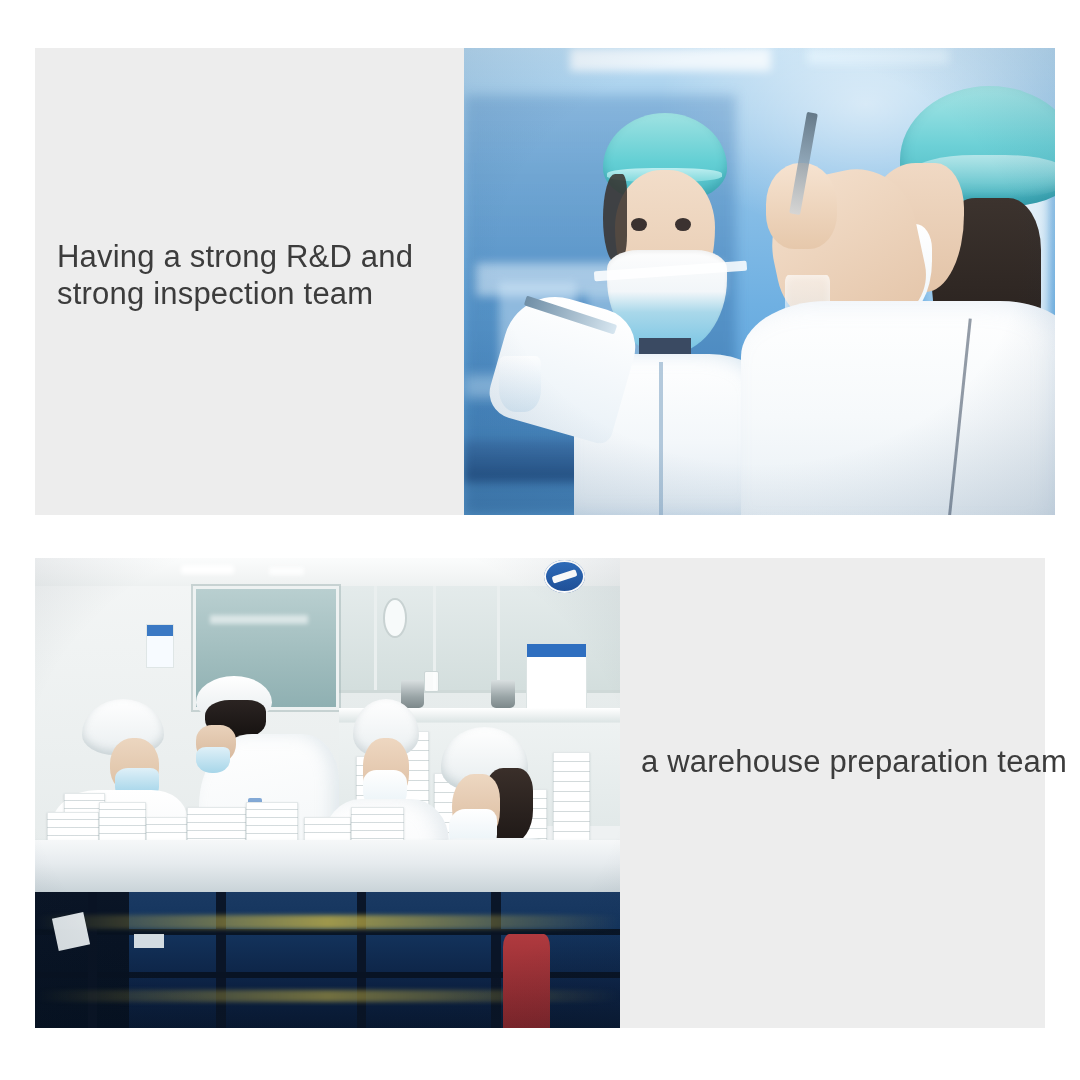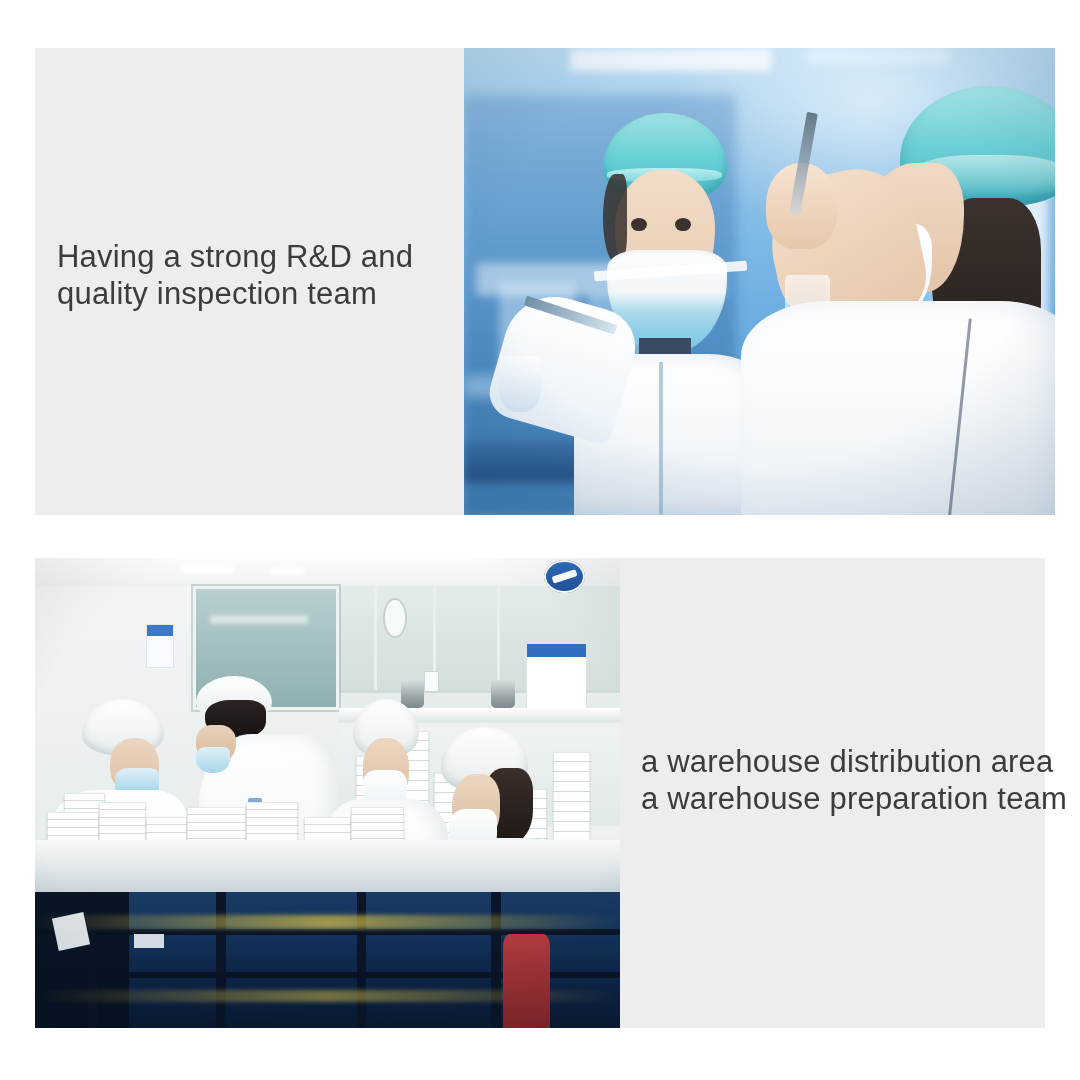--- a/index.html
+++ b/index.html
@@ -487,21 +487,21 @@
 </head>
 <body>
 
 <div class="stage">
 
   <div class="sec-top">
 
     <div class="panel-gray">
       <div class="caption-left">
         <span class="ln">Having a strong R&amp;D and</span>
-        <span class="ln">quality inspection team</span>
+        <span class="ln">strong inspection team</span>
       </div>
     </div>
 
     <div class="photo-top">
       <div class="lab">
         <div class="lab-bg"></div>
         <div class="lab-glass"></div>
         <div class="lab-topbar"></div>
         <div class="lab-topbar2"></div>
         <div class="lab-rackR"></div>
@@ -674,19 +674,18 @@
         <div class="wh-paper"></div>
         <div class="wh-paper2"></div>
         <div class="wh-redpants"></div>
 
         <div class="wh-vig"></div>
       </div>
     </div>
 
     <div class="panel-gray2">
       <div class="caption-right">
-        <span class="ln">a warehouse distribution area</span>
         <span class="ln">a warehouse preparation team</span>
       </div>
     </div>
   </div>
 
 </div>
 
 </body></html>

